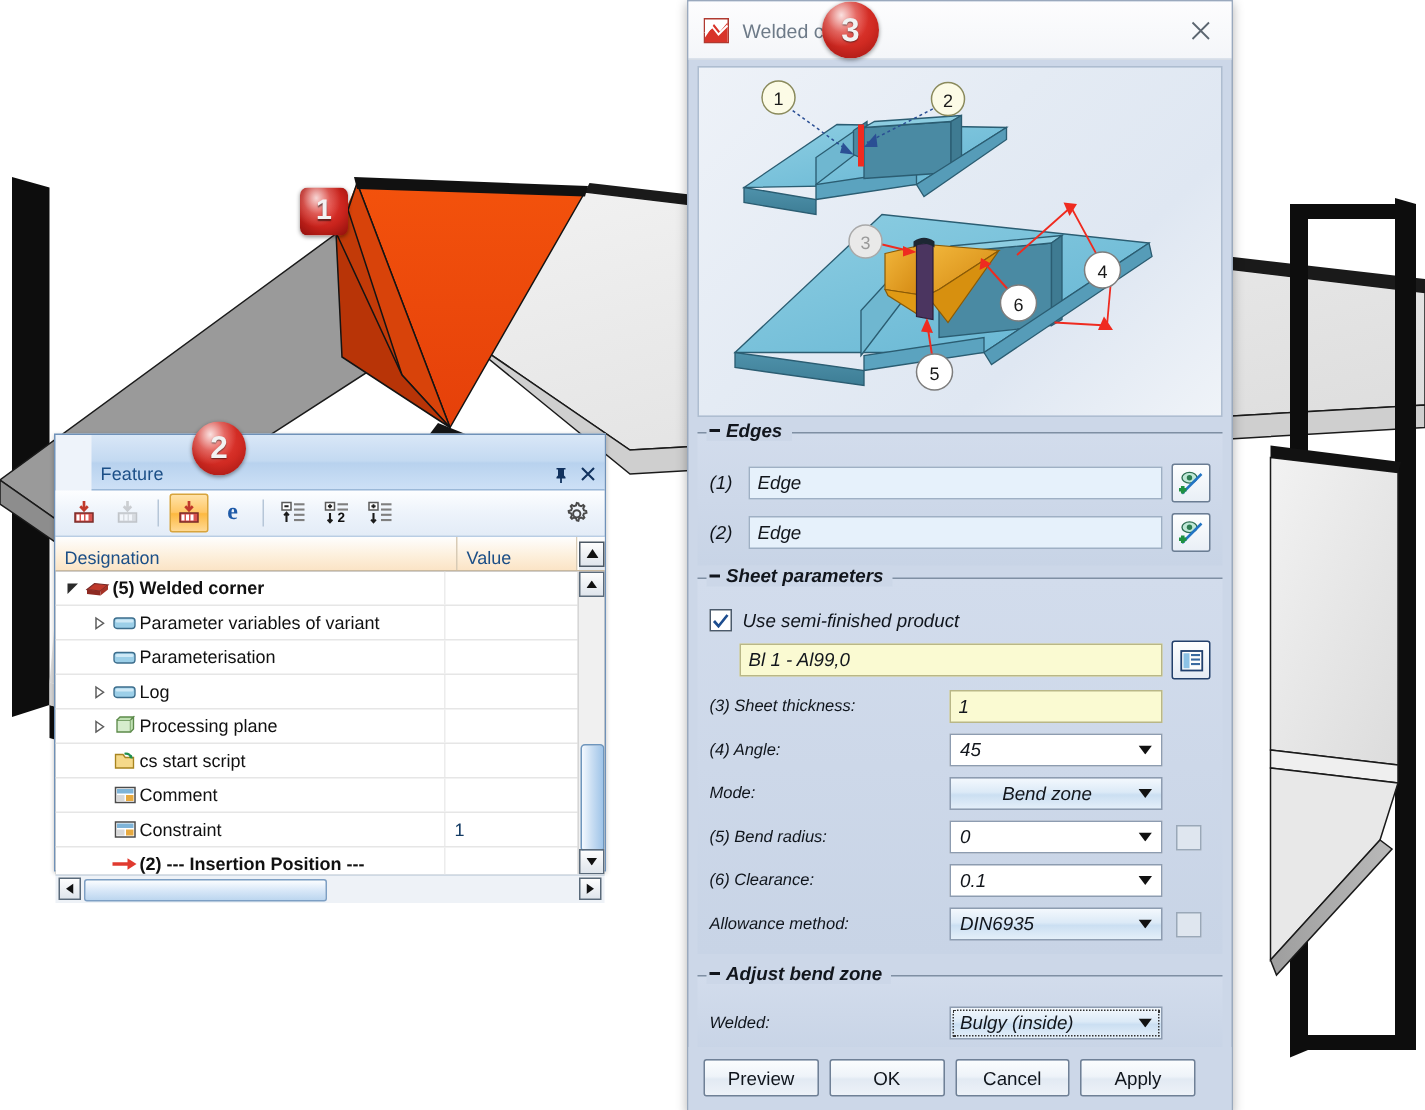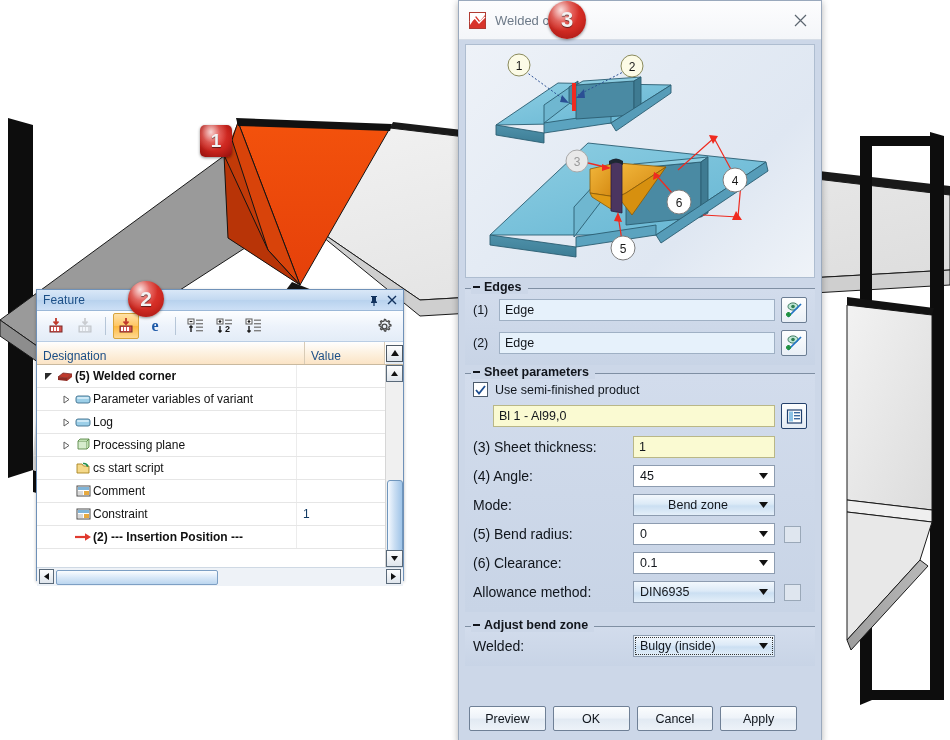--- a/index.html
+++ b/index.html
@@ -45,22 +45,23 @@
     background:#eef3fa;
     border:1px solid #6f91b8;
     box-shadow:0 1px 3px rgba(0,0,0,.25);
     z-index:30;
   }
   .fp-titlebar{
     height:20px;
     background:linear-gradient(to bottom,#d9e7f7 0%,#c3d9f1 48%,#b8d2ee 52%,#cde0f6 100%);
     border-bottom:1px solid #9bb8d8;
     display:flex;align-items:center;
-    padding:0 4px 0 6px;
+    padding:16px 4px 0 6px;
     position:relative;
+    margin-left:24px;
   }
   .fp-title{font-size:12px;color:#1c4f87;flex:1;letter-spacing:.1px;}
   .fp-btn{width:14px;height:14px;display:flex;align-items:center;justify-content:center;color:#11325e;font-size:12px;line-height:1;cursor:default;}
   .fp-btn svg{display:block;}
   .fp-toolbar{
     height:30px;
     background:linear-gradient(to bottom,#fdfeff 0%,#edf3fb 50%,#e3ecf7 100%);
     border-bottom:1px solid #b9cde4;
     display:flex;align-items:center;padding:0 6px;gap:3px;
   }
@@ -142,35 +143,36 @@
 
   .dlg-preview{
     margin:4px 6px 2px 6px;height:232px;min-height:232px;
     background:linear-gradient(135deg,#eef2f8 0%,#e4ebf4 40%,#dfe7f2 70%,#eff3f8 100%);
     border:1px solid #aebdd0;
     position:relative;overflow:hidden;
   }
   .dlg-scroll{flex:1;overflow:hidden;padding:0 6px;}
   .grp-box{
     border-top:1px solid #7f8fa3;
-    margin-top:8px;padding:8px 8px 9px 8px;
+    margin-top:8px;padding:20px 8px 9px 8px;
     position:relative;
     background:linear-gradient(to bottom,#d2dcec,#c8d4e6);
+    font-style:italic;
   }
   .grp-legend{
     position:absolute;top:-9px;left:6px;background:#ccd7e8;padding:0 6px 0 2px;
     font-size:12.5px;font-weight:bold;color:#11151c;
     display:flex;align-items:center;gap:4px;
   }
   .grp-minus{display:inline-block;width:7px;height:1.5px;background:#11151c;}
 
   .row{display:flex;align-items:center;margin-bottom:7px;}
   .row:last-child{margin-bottom:0;}
   .lbl-num{width:26px;min-width:26px;font-size:12.5px;color:#10151c;}
-  .lbl-w{width:160px;min-width:160px;font-size:14px;color:#10151c;}
+  .lbl-w{width:160px;min-width:160px;font-size:11px;color:#10151c;}
 
   .inp{
     flex:1;height:22px;box-sizing:border-box;
     border:1px solid #9fb0c4;background:#e6f1fb;
     font-size:12.5px;color:#12161c;padding:0 5px;
     display:flex;align-items:center;
     font-family:"Liberation Sans", sans-serif;
   }
   .inp.yellow{background:#fafad2;border:1px solid #b9b787;}
   .pickbtn{
@@ -442,20 +444,33 @@
               <svg width="16" height="12" viewBox="0 0 16 12">
                   <rect x="1" y="3" width="14" height="7" rx="2" fill="#9ccfe8" stroke="#3c6d8c" stroke-width=".9"></rect>
                   <rect x="2" y="4" width="12" height="2" rx="1" fill="#cfe9f6"></rect>
                 </svg>
             </span>
             <span class="tlabel">Parameter variables of variant</span>
           </div>
           <div class="val"></div>
         </div>
 
+        <div class="trow">
+          <div class="desig">
+            <span class="twisty" style="margin-left:18px;"></span>
+            <span class="ticon">
+              <svg width="16" height="12" viewBox="0 0 16 12">
+                  <rect x="1" y="3" width="14" height="7" rx="2" fill="#9ccfe8" stroke="#3c6d8c" stroke-width=".9"></rect>
+                  <rect x="2" y="4" width="12" height="2" rx="1" fill="#cfe9f6"></rect>
+                </svg>
+            </span>
+            <span class="tlabel">Parameterisation</span>
+          </div>
+          <div class="val"></div>
+        </div>
 
         <div class="trow">
           <div class="desig">
             <span class="twisty" style="margin-left:18px;">
               <svg width="9" height="9" viewBox="0 0 9 9">
                   <path d="M2 1L7 4.5 2 8z" fill="none" stroke="#5e5e5e" stroke-width="1"></path>
                 </svg>
             </span>
             <span class="ticon">
               <svg width="16" height="12" viewBox="0 0 16 12">

